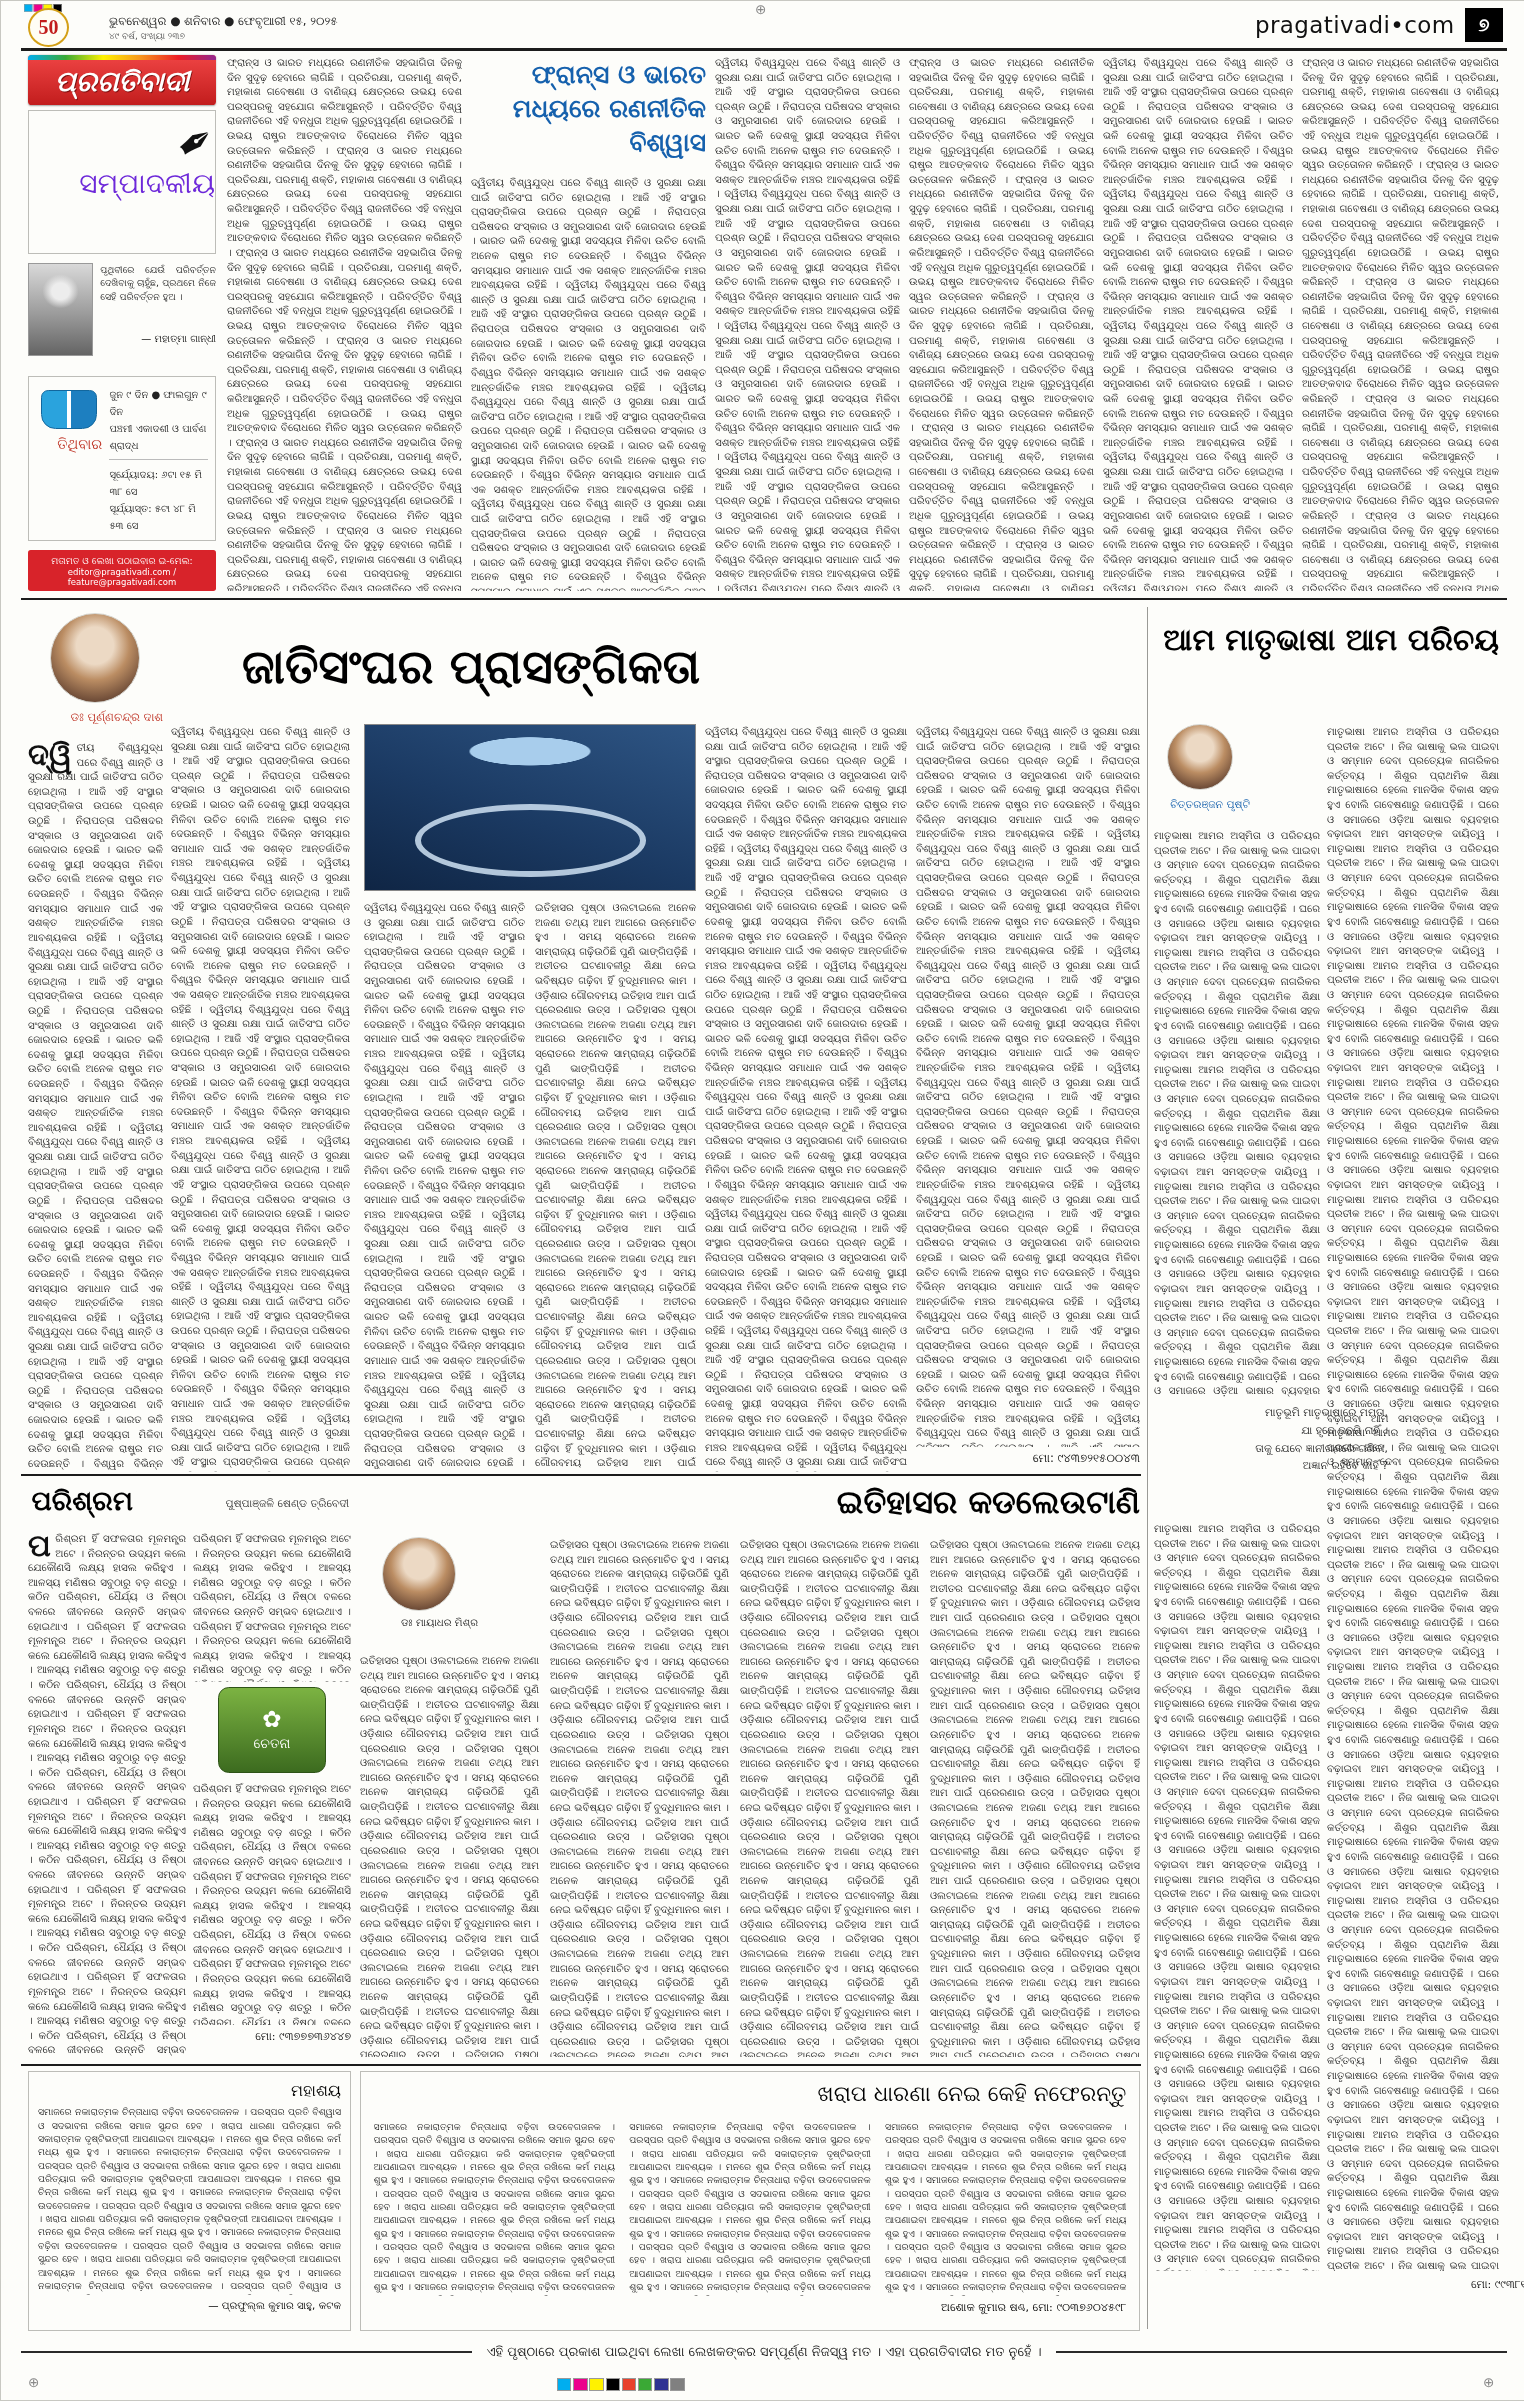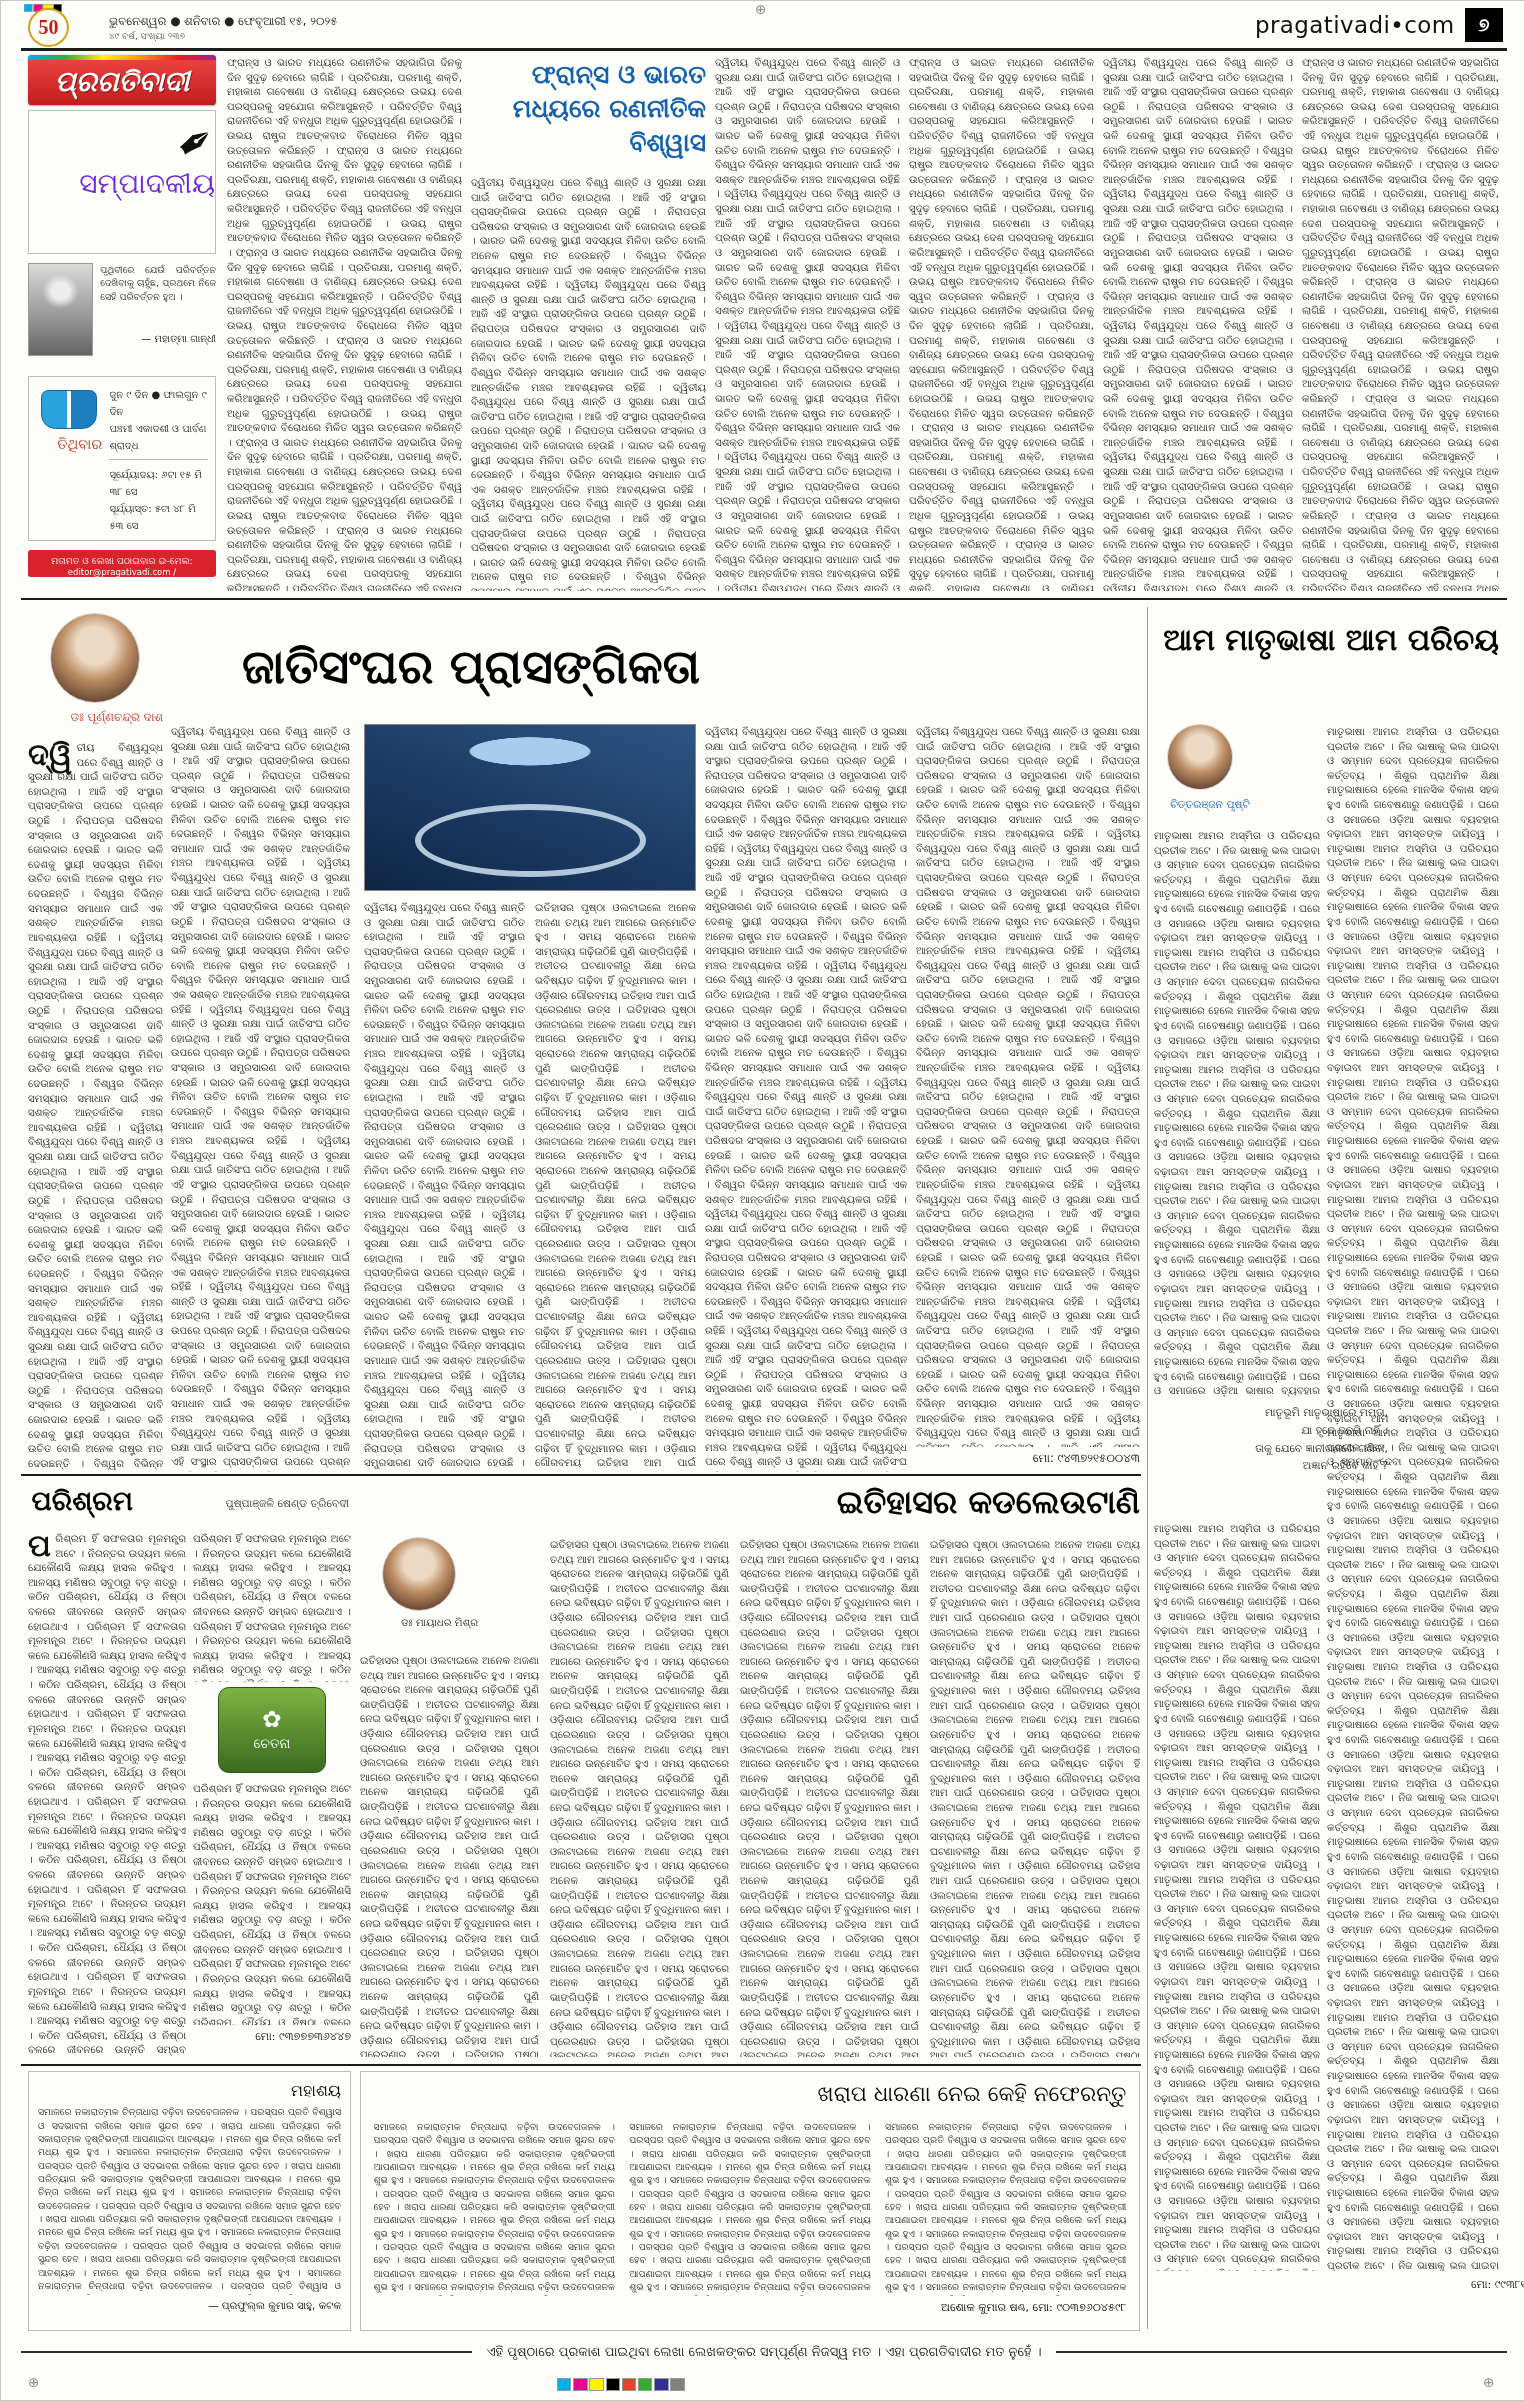--- a/index.html
+++ b/index.html
@@ -86,21 +86,21 @@
     </div>
     <div style="font-size:10px;color:#222;line-height:1.7">
       <div class="bold">ଜୁନ ୯ ଦିନ ● ଫାଲଗୁନ ୯ ଦିନ</div>
       <div>ପଞ୍ଚମୀ ଏକାଦଶୀ ଓ ପାର୍ବଣ ଶ୍ରାଦ୍ଧ</div>
       <div style="height:0.9px;background:#bbb;margin:5.4px 0"></div>
       <div>ସୂର୍ଯ୍ୟୋଦୟ: ୬ଟା ୧୫ ମି ୩୮ ସେ</div>
       <div>ସୂର୍ଯ୍ୟାସ୍ତ: ୫ଟା ୪୮ ମି ୫୩ ସେ</div>
     </div>
   </div>
 
-  <div class="abs emailstrip" style="left:27px;top:549px;width:188px;height:27px;padding-top:5.4px">
+  <div class="abs emailstrip" style="left:27px;top:549px;width:188px;height:41px;padding-top:5.4px">
     <div class="bold" style="font-size:9.4px">ମତାମତ ଓ ଲେଖା ପଠାଇବାର ଇ-ମେଲ:</div>
     <div style="font-size:8.5px">editor@pragativadi.com / feature@pragativadi.com</div>
   </div>
 
   <div class="abs txt" style="left:226px;top:54px;width:235px;height:536px">ଫ୍ରାନ୍ସ ଓ ଭାରତ ମଧ୍ୟରେ ରଣନୀତିକ ସହଭାଗିତା ଦିନକୁ ଦିନ ସୁଦୃଢ଼ ହେବାରେ ଲାଗିଛି । ପ୍ରତିରକ୍ଷା, ପରମାଣୁ ଶକ୍ତି, ମହାକାଶ ଗବେଷଣା ଓ ବାଣିଜ୍ୟ କ୍ଷେତ୍ରରେ ଉଭୟ ଦେଶ ପରସ୍ପରକୁ ସହଯୋଗ କରିଆସୁଛନ୍ତି । ପରିବର୍ତ୍ତିତ ବିଶ୍ୱ ରାଜନୀତିରେ ଏହି ବନ୍ଧୁତା ଅଧିକ ଗୁରୁତ୍ୱପୂର୍ଣ୍ଣ ହୋଇଉଠିଛି । ଉଭୟ ରାଷ୍ଟ୍ର ଆତଙ୍କବାଦ ବିରୋଧରେ ମିଳିତ ସ୍ୱର ଉତ୍ତୋଳନ କରିଛନ୍ତି । ଫ୍ରାନ୍ସ ଓ ଭାରତ ମଧ୍ୟରେ ରଣନୀତିକ ସହଭାଗିତା ଦିନକୁ ଦିନ ସୁଦୃଢ଼ ହେବାରେ ଲାଗିଛି । ପ୍ରତିରକ୍ଷା, ପରମାଣୁ ଶକ୍ତି, ମହାକାଶ ଗବେଷଣା ଓ ବାଣିଜ୍ୟ କ୍ଷେତ୍ରରେ ଉଭୟ ଦେଶ ପରସ୍ପରକୁ ସହଯୋଗ କରିଆସୁଛନ୍ତି । ପରିବର୍ତ୍ତିତ ବିଶ୍ୱ ରାଜନୀତିରେ ଏହି ବନ୍ଧୁତା ଅଧିକ ଗୁରୁତ୍ୱପୂର୍ଣ୍ଣ ହୋଇଉଠିଛି । ଉଭୟ ରାଷ୍ଟ୍ର ଆତଙ୍କବାଦ ବିରୋଧରେ ମିଳିତ ସ୍ୱର ଉତ୍ତୋଳନ କରିଛନ୍ତି । ଫ୍ରାନ୍ସ ଓ ଭାରତ ମଧ୍ୟରେ ରଣନୀତିକ ସହଭାଗିତା ଦିନକୁ ଦିନ ସୁଦୃଢ଼ ହେବାରେ ଲାଗିଛି । ପ୍ରତିରକ୍ଷା, ପରମାଣୁ ଶକ୍ତି, ମହାକାଶ ଗବେଷଣା ଓ ବାଣିଜ୍ୟ କ୍ଷେତ୍ରରେ ଉଭୟ ଦେଶ ପରସ୍ପରକୁ ସହଯୋଗ କରିଆସୁଛନ୍ତି । ପରିବର୍ତ୍ତିତ ବିଶ୍ୱ ରାଜନୀତିରେ ଏହି ବନ୍ଧୁତା ଅଧିକ ଗୁରୁତ୍ୱପୂର୍ଣ୍ଣ ହୋଇଉଠିଛି । ଉଭୟ ରାଷ୍ଟ୍ର ଆତଙ୍କବାଦ ବିରୋଧରେ ମିଳିତ ସ୍ୱର ଉତ୍ତୋଳନ କରିଛନ୍ତି । ଫ୍ରାନ୍ସ ଓ ଭାରତ ମଧ୍ୟରେ ରଣନୀତିକ ସହଭାଗିତା ଦିନକୁ ଦିନ ସୁଦୃଢ଼ ହେବାରେ ଲାଗିଛି । ପ୍ରତିରକ୍ଷା, ପରମାଣୁ ଶକ୍ତି, ମହାକାଶ ଗବେଷଣା ଓ ବାଣିଜ୍ୟ କ୍ଷେତ୍ରରେ ଉଭୟ ଦେଶ ପରସ୍ପରକୁ ସହଯୋଗ କରିଆସୁଛନ୍ତି । ପରିବର୍ତ୍ତିତ ବିଶ୍ୱ ରାଜନୀତିରେ ଏହି ବନ୍ଧୁତା ଅଧିକ ଗୁରୁତ୍ୱପୂର୍ଣ୍ଣ ହୋଇଉଠିଛି । ଉଭୟ ରାଷ୍ଟ୍ର ଆତଙ୍କବାଦ ବିରୋଧରେ ମିଳିତ ସ୍ୱର ଉତ୍ତୋଳନ କରିଛନ୍ତି । ଫ୍ରାନ୍ସ ଓ ଭାରତ ମଧ୍ୟରେ ରଣନୀତିକ ସହଭାଗିତା ଦିନକୁ ଦିନ ସୁଦୃଢ଼ ହେବାରେ ଲାଗିଛି । ପ୍ରତିରକ୍ଷା, ପରମାଣୁ ଶକ୍ତି, ମହାକାଶ ଗବେଷଣା ଓ ବାଣିଜ୍ୟ କ୍ଷେତ୍ରରେ ଉଭୟ ଦେଶ ପରସ୍ପରକୁ ସହଯୋଗ କରିଆସୁଛନ୍ତି । ପରିବର୍ତ୍ତିତ ବିଶ୍ୱ ରାଜନୀତିରେ ଏହି ବନ୍ଧୁତା ଅଧିକ ଗୁରୁତ୍ୱପୂର୍ଣ୍ଣ ହୋଇଉଠିଛି । ଉଭୟ ରାଷ୍ଟ୍ର ଆତଙ୍କବାଦ ବିରୋଧରେ ମିଳିତ ସ୍ୱର ଉତ୍ତୋଳନ କରିଛନ୍ତି । ଫ୍ରାନ୍ସ ଓ ଭାରତ ମଧ୍ୟରେ ରଣନୀତିକ ସହଭାଗିତା ଦିନକୁ ଦିନ ସୁଦୃଢ଼ ହେବାରେ ଲାଗିଛି । ପ୍ରତିରକ୍ଷା, ପରମାଣୁ ଶକ୍ତି, ମହାକାଶ ଗବେଷଣା ଓ ବାଣିଜ୍ୟ କ୍ଷେତ୍ରରେ ଉଭୟ ଦେଶ ପରସ୍ପରକୁ ସହଯୋଗ କରିଆସୁଛନ୍ତି । ପରିବର୍ତ୍ତିତ ବିଶ୍ୱ ରାଜନୀତିରେ ଏହି ବନ୍ଧୁତା ଅଧିକ ଗୁରୁତ୍ୱପୂର୍ଣ୍ଣ ହୋଇଉଠିଛି । ଉଭୟ ରାଷ୍ଟ୍ର ଆତଙ୍କବାଦ ବିରୋଧରେ ମିଳିତ ସ୍ୱର ଉତ୍ତୋଳନ କରିଛନ୍ତି । ଫ୍ରାନ୍ସ ଓ ଭାରତ ମଧ୍ୟରେ ରଣନୀତିକ ସହଭାଗିତା ଦିନକୁ ଦିନ ସୁଦୃଢ଼ ହେବାରେ ଲାଗିଛି । ପ୍ରତିରକ୍ଷା, ପରମାଣୁ ଶକ୍ତି, ମହାକାଶ ଗବେଷଣା ଓ ବାଣିଜ୍ୟ କ୍ଷେତ୍ରରେ ଉଭୟ ଦେଶ ପରସ୍ପରକୁ ସହଯୋଗ କରିଆସୁଛନ୍ତି । ପରିବର୍ତ୍ତିତ ବିଶ୍ୱ ରାଜନୀତିରେ ଏହି ବନ୍ଧୁତା ଅଧିକ ଗୁରୁତ୍ୱପୂର୍ଣ୍ଣ ହୋଇଉଠିଛି । ଉଭୟ ରାଷ୍ଟ୍ର ଆତଙ୍କବାଦ ବିରୋଧରେ ମିଳିତ ସ୍ୱର ଉତ୍ତୋଳନ କରିଛନ୍ତି । ଫ୍ରାନ୍ସ ଓ ଭାରତ ମଧ୍ୟରେ ରଣନୀତିକ ସହଭାଗିତା ଦିନକୁ ଦିନ ସୁଦୃଢ଼ ହେବାରେ ଲାଗିଛି । ପ୍ରତିରକ୍ଷା, ପରମାଣୁ ଶକ୍ତି, ମହାକାଶ ଗବେଷଣା ଓ ବାଣିଜ୍ୟ କ୍ଷେତ୍ରରେ ଉଭୟ ଦେଶ ପରସ୍ପରକୁ ସହଯୋଗ କରିଆସୁଛନ୍ତି । ପରିବର୍ତ୍ତିତ ବିଶ୍ୱ ରାଜନୀତିରେ ଏହି ବନ୍ଧୁତା ଅଧିକ ଗୁରୁତ୍ୱପୂର୍ଣ୍ଣ ହୋଇଉଠିଛି । ଉଭୟ ରାଷ୍ଟ୍ର ଆତଙ୍କବାଦ ବିରୋଧରେ ମିଳିତ ସ୍ୱର ଉତ୍ତୋଳନ କରିଛନ୍ତି ।</div>
   <div class="abs headline center" style="left:470px;top:57px;width:235px;height:109px;font-size:25px;line-height:1.35;color:#1661ad">ଫ୍ରାନ୍ସ ଓ ଭାରତ ମଧ୍ୟରେ ରଣନୀତିକ ବିଶ୍ୱାସ</div>
   <div class="abs txt" style="left:470px;top:174px;width:235px;height:416px">ଦ୍ୱିତୀୟ ବିଶ୍ୱଯୁଦ୍ଧ ପରେ ବିଶ୍ୱ ଶାନ୍ତି ଓ ସୁରକ୍ଷା ରକ୍ଷା ପାଇଁ ଜାତିସଂଘ ଗଠିତ ହୋଇଥିଲା । ଆଜି ଏହି ସଂସ୍ଥାର ପ୍ରାସଙ୍ଗିକତା ଉପରେ ପ୍ରଶ୍ନ ଉଠୁଛି । ନିରାପତ୍ତା ପରିଷଦର ସଂସ୍କାର ଓ ସମ୍ପ୍ରସାରଣ ଦାବି ଜୋରଦାର ହେଉଛି । ଭାରତ ଭଳି ଦେଶକୁ ସ୍ଥାୟୀ ସଦସ୍ୟତା ମିଳିବା ଉଚିତ ବୋଲି ଅନେକ ରାଷ୍ଟ୍ର ମତ ଦେଉଛନ୍ତି । ବିଶ୍ୱର ବିଭିନ୍ନ ସମସ୍ୟାର ସମାଧାନ ପାଇଁ ଏକ ସଶକ୍ତ ଆନ୍ତର୍ଜାତିକ ମଞ୍ଚର ଆବଶ୍ୟକତା ରହିଛି । ଦ୍ୱିତୀୟ ବିଶ୍ୱଯୁଦ୍ଧ ପରେ ବିଶ୍ୱ ଶାନ୍ତି ଓ ସୁରକ୍ଷା ରକ୍ଷା ପାଇଁ ଜାତିସଂଘ ଗଠିତ ହୋଇଥିଲା । ଆଜି ଏହି ସଂସ୍ଥାର ପ୍ରାସଙ୍ଗିକତା ଉପରେ ପ୍ରଶ୍ନ ଉଠୁଛି । ନିରାପତ୍ତା ପରିଷଦର ସଂସ୍କାର ଓ ସମ୍ପ୍ରସାରଣ ଦାବି ଜୋରଦାର ହେଉଛି । ଭାରତ ଭଳି ଦେଶକୁ ସ୍ଥାୟୀ ସଦସ୍ୟତା ମିଳିବା ଉଚିତ ବୋଲି ଅନେକ ରାଷ୍ଟ୍ର ମତ ଦେଉଛନ୍ତି । ବିଶ୍ୱର ବିଭିନ୍ନ ସମସ୍ୟାର ସମାଧାନ ପାଇଁ ଏକ ସଶକ୍ତ ଆନ୍ତର୍ଜାତିକ ମଞ୍ଚର ଆବଶ୍ୟକତା ରହିଛି । ଦ୍ୱିତୀୟ ବିଶ୍ୱଯୁଦ୍ଧ ପରେ ବିଶ୍ୱ ଶାନ୍ତି ଓ ସୁରକ୍ଷା ରକ୍ଷା ପାଇଁ ଜାତିସଂଘ ଗଠିତ ହୋଇଥିଲା । ଆଜି ଏହି ସଂସ୍ଥାର ପ୍ରାସଙ୍ଗିକତା ଉପରେ ପ୍ରଶ୍ନ ଉଠୁଛି । ନିରାପତ୍ତା ପରିଷଦର ସଂସ୍କାର ଓ ସମ୍ପ୍ରସାରଣ ଦାବି ଜୋରଦାର ହେଉଛି । ଭାରତ ଭଳି ଦେଶକୁ ସ୍ଥାୟୀ ସଦସ୍ୟତା ମିଳିବା ଉଚିତ ବୋଲି ଅନେକ ରାଷ୍ଟ୍ର ମତ ଦେଉଛନ୍ତି । ବିଶ୍ୱର ବିଭିନ୍ନ ସମସ୍ୟାର ସମାଧାନ ପାଇଁ ଏକ ସଶକ୍ତ ଆନ୍ତର୍ଜାତିକ ମଞ୍ଚର ଆବଶ୍ୟକତା ରହିଛି । ଦ୍ୱିତୀୟ ବିଶ୍ୱଯୁଦ୍ଧ ପରେ ବିଶ୍ୱ ଶାନ୍ତି ଓ ସୁରକ୍ଷା ରକ୍ଷା ପାଇଁ ଜାତିସଂଘ ଗଠିତ ହୋଇଥିଲା । ଆଜି ଏହି ସଂସ୍ଥାର ପ୍ରାସଙ୍ଗିକତା ଉପରେ ପ୍ରଶ୍ନ ଉଠୁଛି । ନିରାପତ୍ତା ପରିଷଦର ସଂସ୍କାର ଓ ସମ୍ପ୍ରସାରଣ ଦାବି ଜୋରଦାର ହେଉଛି । ଭାରତ ଭଳି ଦେଶକୁ ସ୍ଥାୟୀ ସଦସ୍ୟତା ମିଳିବା ଉଚିତ ବୋଲି ଅନେକ ରାଷ୍ଟ୍ର ମତ ଦେଉଛନ୍ତି । ବିଶ୍ୱର ବିଭିନ୍ନ ସମସ୍ୟାର ସମାଧାନ ପାଇଁ ଏକ ସଶକ୍ତ ଆନ୍ତର୍ଜାତିକ ମଞ୍ଚର ଆବଶ୍ୟକତା ରହିଛି । ଦ୍ୱିତୀୟ ବିଶ୍ୱଯୁଦ୍ଧ ପରେ ବିଶ୍ୱ ଶାନ୍ତି ଓ ସୁରକ୍ଷା ରକ୍ଷା ପାଇଁ ଜାତିସଂଘ ଗଠିତ ହୋଇଥିଲା । ଆଜି ଏହି ସଂସ୍ଥାର ପ୍ରାସଙ୍ଗିକତା ଉପରେ ପ୍ରଶ୍ନ ଉଠୁଛି । ନିରାପତ୍ତା ପରିଷଦର ସଂସ୍କାର ଓ ସମ୍ପ୍ରସାରଣ ଦାବି ଜୋରଦାର ହେଉଛି । ଭାରତ ଭଳି ଦେଶକୁ ସ୍ଥାୟୀ ସଦସ୍ୟତା ମିଳିବା ଉଚିତ ବୋଲି ଅନେକ ରାଷ୍ଟ୍ର ମତ ଦେଉଛନ୍ତି । ବିଶ୍ୱର ବିଭିନ୍ନ ସମସ୍ୟାର ସମାଧାନ ପାଇଁ ଏକ ସଶକ୍ତ ଆନ୍ତର୍ଜାତିକ ମଞ୍ଚର ଆବଶ୍ୟକତା ରହିଛି । ଦ୍ୱିତୀୟ ବିଶ୍ୱଯୁଦ୍ଧ ପରେ ବିଶ୍ୱ ଶାନ୍ତି ଓ ସୁରକ୍ଷା ରକ୍ଷା ପାଇଁ ଜାତିସଂଘ ଗଠିତ ହୋଇଥିଲା । ଆଜି ଏହି ସଂସ୍ଥାର ପ୍ରାସଙ୍ଗିକତା ଉପରେ ପ୍ରଶ୍ନ ଉଠୁଛି । ନିରାପତ୍ତା ପରିଷଦର ସଂସ୍କାର ଓ ସମ୍ପ୍ରସାରଣ ଦାବି ଜୋରଦାର ହେଉଛି । ଭାରତ ଭଳି ଦେଶକୁ ସ୍ଥାୟୀ ସଦସ୍ୟତା ମିଳିବା ଉଚିତ ବୋଲି ଅନେକ ରାଷ୍ଟ୍ର ମତ ଦେଉଛନ୍ତି । ବିଶ୍ୱର ବିଭିନ୍ନ ସମସ୍ୟାର ସମାଧାନ ପାଇଁ ଏକ ସଶକ୍ତ ଆନ୍ତର୍ଜାତିକ ମଞ୍ଚର ଆବଶ୍ୟକତା ରହିଛି । ଦ୍ୱିତୀୟ ବିଶ୍ୱଯୁଦ୍ଧ ପରେ ବିଶ୍ୱ ଶାନ୍ତି ଓ ସୁରକ୍ଷା ରକ୍ଷା ପାଇଁ ଜାତିସଂଘ ଗଠିତ ହୋଇଥିଲା । ଆଜି ଏହି ସଂସ୍ଥାର ପ୍ରାସଙ୍ଗିକତା ଉପରେ ପ୍ରଶ୍ନ ଉଠୁଛି । ନିରାପତ୍ତା ପରିଷଦର ସଂସ୍କାର ଓ ସମ୍ପ୍ରସାରଣ ଦାବି ଜୋରଦାର ହେଉଛି । ଭାରତ ଭଳି ଦେଶକୁ ସ୍ଥାୟୀ ସଦସ୍ୟତା ମିଳିବା ଉଚିତ ବୋଲି ଅନେକ ରାଷ୍ଟ୍ର ମତ ଦେଉଛନ୍ତି । ବିଶ୍ୱର ବିଭିନ୍ନ ସମସ୍ୟାର ସମାଧାନ ପାଇଁ ଏକ ସଶକ୍ତ ଆନ୍ତର୍ଜାତିକ ମଞ୍ଚର ଆବଶ୍ୟକତା ରହିଛି ।</div>
   <div class="abs txt" style="left:714px;top:54px;width:185px;height:536px">ଦ୍ୱିତୀୟ ବିଶ୍ୱଯୁଦ୍ଧ ପରେ ବିଶ୍ୱ ଶାନ୍ତି ଓ ସୁରକ୍ଷା ରକ୍ଷା ପାଇଁ ଜାତିସଂଘ ଗଠିତ ହୋଇଥିଲା । ଆଜି ଏହି ସଂସ୍ଥାର ପ୍ରାସଙ୍ଗିକତା ଉପରେ ପ୍ରଶ୍ନ ଉଠୁଛି । ନିରାପତ୍ତା ପରିଷଦର ସଂସ୍କାର ଓ ସମ୍ପ୍ରସାରଣ ଦାବି ଜୋରଦାର ହେଉଛି । ଭାରତ ଭଳି ଦେଶକୁ ସ୍ଥାୟୀ ସଦସ୍ୟତା ମିଳିବା ଉଚିତ ବୋଲି ଅନେକ ରାଷ୍ଟ୍ର ମତ ଦେଉଛନ୍ତି । ବିଶ୍ୱର ବିଭିନ୍ନ ସମସ୍ୟାର ସମାଧାନ ପାଇଁ ଏକ ସଶକ୍ତ ଆନ୍ତର୍ଜାତିକ ମଞ୍ଚର ଆବଶ୍ୟକତା ରହିଛି । ଦ୍ୱିତୀୟ ବିଶ୍ୱଯୁଦ୍ଧ ପରେ ବିଶ୍ୱ ଶାନ୍ତି ଓ ସୁରକ୍ଷା ରକ୍ଷା ପାଇଁ ଜାତିସଂଘ ଗଠିତ ହୋଇଥିଲା । ଆଜି ଏହି ସଂସ୍ଥାର ପ୍ରାସଙ୍ଗିକତା ଉପରେ ପ୍ରଶ୍ନ ଉଠୁଛି । ନିରାପତ୍ତା ପରିଷଦର ସଂସ୍କାର ଓ ସମ୍ପ୍ରସାରଣ ଦାବି ଜୋରଦାର ହେଉଛି । ଭାରତ ଭଳି ଦେଶକୁ ସ୍ଥାୟୀ ସଦସ୍ୟତା ମିଳିବା ଉଚିତ ବୋଲି ଅନେକ ରାଷ୍ଟ୍ର ମତ ଦେଉଛନ୍ତି । ବିଶ୍ୱର ବିଭିନ୍ନ ସମସ୍ୟାର ସମାଧାନ ପାଇଁ ଏକ ସଶକ୍ତ ଆନ୍ତର୍ଜାତିକ ମଞ୍ଚର ଆବଶ୍ୟକତା ରହିଛି । ଦ୍ୱିତୀୟ ବିଶ୍ୱଯୁଦ୍ଧ ପରେ ବିଶ୍ୱ ଶାନ୍ତି ଓ ସୁରକ୍ଷା ରକ୍ଷା ପାଇଁ ଜାତିସଂଘ ଗଠିତ ହୋଇଥିଲା । ଆଜି ଏହି ସଂସ୍ଥାର ପ୍ରାସଙ୍ଗିକତା ଉପରେ ପ୍ରଶ୍ନ ଉଠୁଛି । ନିରାପତ୍ତା ପରିଷଦର ସଂସ୍କାର ଓ ସମ୍ପ୍ରସାରଣ ଦାବି ଜୋରଦାର ହେଉଛି । ଭାରତ ଭଳି ଦେଶକୁ ସ୍ଥାୟୀ ସଦସ୍ୟତା ମିଳିବା ଉଚିତ ବୋଲି ଅନେକ ରାଷ୍ଟ୍ର ମତ ଦେଉଛନ୍ତି । ବିଶ୍ୱର ବିଭିନ୍ନ ସମସ୍ୟାର ସମାଧାନ ପାଇଁ ଏକ ସଶକ୍ତ ଆନ୍ତର୍ଜାତିକ ମଞ୍ଚର ଆବଶ୍ୟକତା ରହିଛି । ଦ୍ୱିତୀୟ ବିଶ୍ୱଯୁଦ୍ଧ ପରେ ବିଶ୍ୱ ଶାନ୍ତି ଓ ସୁରକ୍ଷା ରକ୍ଷା ପାଇଁ ଜାତିସଂଘ ଗଠିତ ହୋଇଥିଲା । ଆଜି ଏହି ସଂସ୍ଥାର ପ୍ରାସଙ୍ଗିକତା ଉପରେ ପ୍ରଶ୍ନ ଉଠୁଛି । ନିରାପତ୍ତା ପରିଷଦର ସଂସ୍କାର ଓ ସମ୍ପ୍ରସାରଣ ଦାବି ଜୋରଦାର ହେଉଛି । ଭାରତ ଭଳି ଦେଶକୁ ସ୍ଥାୟୀ ସଦସ୍ୟତା ମିଳିବା ଉଚିତ ବୋଲି ଅନେକ ରାଷ୍ଟ୍ର ମତ ଦେଉଛନ୍ତି । ବିଶ୍ୱର ବିଭିନ୍ନ ସମସ୍ୟାର ସମାଧାନ ପାଇଁ ଏକ ସଶକ୍ତ ଆନ୍ତର୍ଜାତିକ ମଞ୍ଚର ଆବଶ୍ୟକତା ରହିଛି । ଦ୍ୱିତୀୟ ବିଶ୍ୱଯୁଦ୍ଧ ପରେ ବିଶ୍ୱ ଶାନ୍ତି ଓ ସୁରକ୍ଷା ରକ୍ଷା ପାଇଁ ଜାତିସଂଘ ଗଠିତ ହୋଇଥିଲା । ଆଜି ଏହି ସଂସ୍ଥାର ପ୍ରାସଙ୍ଗିକତା ଉପରେ ପ୍ରଶ୍ନ ଉଠୁଛି । ନିରାପତ୍ତା ପରିଷଦର ସଂସ୍କାର ଓ ସମ୍ପ୍ରସାରଣ ଦାବି ଜୋରଦାର ହେଉଛି । ଭାରତ ଭଳି ଦେଶକୁ ସ୍ଥାୟୀ ସଦସ୍ୟତା ମିଳିବା ଉଚିତ ବୋଲି ଅନେକ ରାଷ୍ଟ୍ର ମତ ଦେଉଛନ୍ତି । ବିଶ୍ୱର ବିଭିନ୍ନ ସମସ୍ୟାର ସମାଧାନ ପାଇଁ ଏକ ସଶକ୍ତ ଆନ୍ତର୍ଜାତିକ ମଞ୍ଚର ଆବଶ୍ୟକତା ରହିଛି । ଦ୍ୱିତୀୟ ବିଶ୍ୱଯୁଦ୍ଧ ପରେ ବିଶ୍ୱ ଶାନ୍ତି ଓ ସୁରକ୍ଷା ରକ୍ଷା ପାଇଁ ଜାତିସଂଘ ଗଠିତ ହୋଇଥିଲା । ଆଜି ଏହି ସଂସ୍ଥାର ପ୍ରାସଙ୍ଗିକତା ଉପରେ ପ୍ରଶ୍ନ ଉଠୁଛି । ନିରାପତ୍ତା ପରିଷଦର ସଂସ୍କାର ଓ ସମ୍ପ୍ରସାରଣ ଦାବି ଜୋରଦାର ହେଉଛି । ଭାରତ ଭଳି ଦେଶକୁ ସ୍ଥାୟୀ ସଦସ୍ୟତା ମିଳିବା ଉଚିତ ବୋଲି ଅନେକ ରାଷ୍ଟ୍ର ମତ ଦେଉଛନ୍ତି । ବିଶ୍ୱର ବିଭିନ୍ନ ସମସ୍ୟାର ସମାଧାନ ପାଇଁ ଏକ ସଶକ୍ତ ଆନ୍ତର୍ଜାତିକ ମଞ୍ଚର ଆବଶ୍ୟକତା ରହିଛି । ଦ୍ୱିତୀୟ ବିଶ୍ୱଯୁଦ୍ଧ ପରେ ବିଶ୍ୱ ଶାନ୍ତି ଓ ସୁରକ୍ଷା ରକ୍ଷା ପାଇଁ ଜାତିସଂଘ ଗଠିତ ହୋଇଥିଲା । ଆଜି ଏହି ସଂସ୍ଥାର ପ୍ରାସଙ୍ଗିକତା ଉପରେ ପ୍ରଶ୍ନ ଉଠୁଛି । ନିରାପତ୍ତା ପରିଷଦର ସଂସ୍କାର ଓ ସମ୍ପ୍ରସାରଣ ଦାବି ଜୋରଦାର ହେଉଛି । ଭାରତ ଭଳି ଦେଶକୁ ସ୍ଥାୟୀ ସଦସ୍ୟତା ମିଳିବା ଉଚିତ ବୋଲି ଅନେକ ରାଷ୍ଟ୍ର ମତ ଦେଉଛନ୍ତି । ବିଶ୍ୱର ବିଭିନ୍ନ ସମସ୍ୟାର ସମାଧାନ ପାଇଁ ଏକ ସଶକ୍ତ ଆନ୍ତର୍ଜାତିକ ମଞ୍ଚର ଆବଶ୍ୟକତା ରହିଛି । ଦ୍ୱିତୀୟ ବିଶ୍ୱଯୁଦ୍ଧ ପରେ ବିଶ୍ୱ ଶାନ୍ତି ଓ ସୁରକ୍ଷା ରକ୍ଷା ପାଇଁ ଜାତିସଂଘ ଗଠିତ ହୋଇଥିଲା । ଆଜି ଏହି ସଂସ୍ଥାର ପ୍ରାସଙ୍ଗିକତା ଉପରେ ପ୍ରଶ୍ନ ଉଠୁଛି । ନିରାପତ୍ତା ପରିଷଦର ସଂସ୍କାର ଓ ସମ୍ପ୍ରସାରଣ ଦାବି ଜୋରଦାର ହେଉଛି । ଭାରତ ଭଳି ଦେଶକୁ ସ୍ଥାୟୀ ସଦସ୍ୟତା ମିଳିବା ଉଚିତ ବୋଲି ଅନେକ ରାଷ୍ଟ୍ର ମତ ଦେଉଛନ୍ତି । ବିଶ୍ୱର ବିଭିନ୍ନ ସମସ୍ୟାର ସମାଧାନ ପାଇଁ ଏକ ସଶକ୍ତ ଆନ୍ତର୍ଜାତିକ ମଞ୍ଚର ଆବଶ୍ୟକତା ରହିଛି ।</div>
   <div class="abs txt" style="left:908px;top:54px;width:185px;height:536px">ଫ୍ରାନ୍ସ ଓ ଭାରତ ମଧ୍ୟରେ ରଣନୀତିକ ସହଭାଗିତା ଦିନକୁ ଦିନ ସୁଦୃଢ଼ ହେବାରେ ଲାଗିଛି । ପ୍ରତିରକ୍ଷା, ପରମାଣୁ ଶକ୍ତି, ମହାକାଶ ଗବେଷଣା ଓ ବାଣିଜ୍ୟ କ୍ଷେତ୍ରରେ ଉଭୟ ଦେଶ ପରସ୍ପରକୁ ସହଯୋଗ କରିଆସୁଛନ୍ତି । ପରିବର୍ତ୍ତିତ ବିଶ୍ୱ ରାଜନୀତିରେ ଏହି ବନ୍ଧୁତା ଅଧିକ ଗୁରୁତ୍ୱପୂର୍ଣ୍ଣ ହୋଇଉଠିଛି । ଉଭୟ ରାଷ୍ଟ୍ର ଆତଙ୍କବାଦ ବିରୋଧରେ ମିଳିତ ସ୍ୱର ଉତ୍ତୋଳନ କରିଛନ୍ତି । ଫ୍ରାନ୍ସ ଓ ଭାରତ ମଧ୍ୟରେ ରଣନୀତିକ ସହଭାଗିତା ଦିନକୁ ଦିନ ସୁଦୃଢ଼ ହେବାରେ ଲାଗିଛି । ପ୍ରତିରକ୍ଷା, ପରମାଣୁ ଶକ୍ତି, ମହାକାଶ ଗବେଷଣା ଓ ବାଣିଜ୍ୟ କ୍ଷେତ୍ରରେ ଉଭୟ ଦେଶ ପରସ୍ପରକୁ ସହଯୋଗ କରିଆସୁଛନ୍ତି । ପରିବର୍ତ୍ତିତ ବିଶ୍ୱ ରାଜନୀତିରେ ଏହି ବନ୍ଧୁତା ଅଧିକ ଗୁରୁତ୍ୱପୂର୍ଣ୍ଣ ହୋଇଉଠିଛି । ଉଭୟ ରାଷ୍ଟ୍ର ଆତଙ୍କବାଦ ବିରୋଧରେ ମିଳିତ ସ୍ୱର ଉତ୍ତୋଳନ କରିଛନ୍ତି । ଫ୍ରାନ୍ସ ଓ ଭାରତ ମଧ୍ୟରେ ରଣନୀତିକ ସହଭାଗିତା ଦିନକୁ ଦିନ ସୁଦୃଢ଼ ହେବାରେ ଲାଗିଛି । ପ୍ରତିରକ୍ଷା, ପରମାଣୁ ଶକ୍ତି, ମହାକାଶ ଗବେଷଣା ଓ ବାଣିଜ୍ୟ କ୍ଷେତ୍ରରେ ଉଭୟ ଦେଶ ପରସ୍ପରକୁ ସହଯୋଗ କରିଆସୁଛନ୍ତି । ପରିବର୍ତ୍ତିତ ବିଶ୍ୱ ରାଜନୀତିରେ ଏହି ବନ୍ଧୁତା ଅଧିକ ଗୁରୁତ୍ୱପୂର୍ଣ୍ଣ ହୋଇଉଠିଛି । ଉଭୟ ରାଷ୍ଟ୍ର ଆତଙ୍କବାଦ ବିରୋଧରେ ମିଳିତ ସ୍ୱର ଉତ୍ତୋଳନ କରିଛନ୍ତି । ଫ୍ରାନ୍ସ ଓ ଭାରତ ମଧ୍ୟରେ ରଣନୀତିକ ସହଭାଗିତା ଦିନକୁ ଦିନ ସୁଦୃଢ଼ ହେବାରେ ଲାଗିଛି । ପ୍ରତିରକ୍ଷା, ପରମାଣୁ ଶକ୍ତି, ମହାକାଶ ଗବେଷଣା ଓ ବାଣିଜ୍ୟ କ୍ଷେତ୍ରରେ ଉଭୟ ଦେଶ ପରସ୍ପରକୁ ସହଯୋଗ କରିଆସୁଛନ୍ତି । ପରିବର୍ତ୍ତିତ ବିଶ୍ୱ ରାଜନୀତିରେ ଏହି ବନ୍ଧୁତା ଅଧିକ ଗୁରୁତ୍ୱପୂର୍ଣ୍ଣ ହୋଇଉଠିଛି । ଉଭୟ ରାଷ୍ଟ୍ର ଆତଙ୍କବାଦ ବିରୋଧରେ ମିଳିତ ସ୍ୱର ଉତ୍ତୋଳନ କରିଛନ୍ତି । ଫ୍ରାନ୍ସ ଓ ଭାରତ ମଧ୍ୟରେ ରଣନୀତିକ ସହଭାଗିତା ଦିନକୁ ଦିନ ସୁଦୃଢ଼ ହେବାରେ ଲାଗିଛି । ପ୍ରତିରକ୍ଷା, ପରମାଣୁ ଶକ୍ତି, ମହାକାଶ ଗବେଷଣା ଓ ବାଣିଜ୍ୟ କ୍ଷେତ୍ରରେ ଉଭୟ ଦେଶ ପରସ୍ପରକୁ ସହଯୋଗ କରିଆସୁଛନ୍ତି । ପରିବର୍ତ୍ତିତ ବିଶ୍ୱ ରାଜନୀତିରେ ଏହି ବନ୍ଧୁତା ଅଧିକ ଗୁରୁତ୍ୱପୂର୍ଣ୍ଣ ହୋଇଉଠିଛି । ଉଭୟ ରାଷ୍ଟ୍ର ଆତଙ୍କବାଦ ବିରୋଧରେ ମିଳିତ ସ୍ୱର ଉତ୍ତୋଳନ କରିଛନ୍ତି । ଫ୍ରାନ୍ସ ଓ ଭାରତ ମଧ୍ୟରେ ରଣନୀତିକ ସହଭାଗିତା ଦିନକୁ ଦିନ ସୁଦୃଢ଼ ହେବାରେ ଲାଗିଛି । ପ୍ରତିରକ୍ଷା, ପରମାଣୁ ଶକ୍ତି, ମହାକାଶ ଗବେଷଣା ଓ ବାଣିଜ୍ୟ କ୍ଷେତ୍ରରେ ଉଭୟ ଦେଶ ପରସ୍ପରକୁ ସହଯୋଗ କରିଆସୁଛନ୍ତି । ପରିବର୍ତ୍ତିତ ବିଶ୍ୱ ରାଜନୀତିରେ ଏହି ବନ୍ଧୁତା ଅଧିକ ଗୁରୁତ୍ୱପୂର୍ଣ୍ଣ ହୋଇଉଠିଛି । ଉଭୟ ରାଷ୍ଟ୍ର ଆତଙ୍କବାଦ ବିରୋଧରେ ମିଳିତ ସ୍ୱର ଉତ୍ତୋଳନ କରିଛନ୍ତି । ଫ୍ରାନ୍ସ ଓ ଭାରତ ମଧ୍ୟରେ ରଣନୀତିକ ସହଭାଗିତା ଦିନକୁ ଦିନ ସୁଦୃଢ଼ ହେବାରେ ଲାଗିଛି । ପ୍ରତିରକ୍ଷା, ପରମାଣୁ ଶକ୍ତି, ମହାକାଶ ଗବେଷଣା ଓ ବାଣିଜ୍ୟ କ୍ଷେତ୍ରରେ ଉଭୟ ଦେଶ ପରସ୍ପରକୁ ସହଯୋଗ କରିଆସୁଛନ୍ତି । ପରିବର୍ତ୍ତିତ ବିଶ୍ୱ ରାଜନୀତିରେ ଏହି ବନ୍ଧୁତା ଅଧିକ ଗୁରୁତ୍ୱପୂର୍ଣ୍ଣ ହୋଇଉଠିଛି । ଉଭୟ ରାଷ୍ଟ୍ର ଆତଙ୍କବାଦ ବିରୋଧରେ ମିଳିତ ସ୍ୱର ଉତ୍ତୋଳନ କରିଛନ୍ତି । ଫ୍ରାନ୍ସ ଓ ଭାରତ ମଧ୍ୟରେ ରଣନୀତିକ ସହଭାଗିତା ଦିନକୁ ଦିନ ସୁଦୃଢ଼ ହେବାରେ ଲାଗିଛି । ପ୍ରତିରକ୍ଷା, ପରମାଣୁ ଶକ୍ତି, ମହାକାଶ ଗବେଷଣା ଓ ବାଣିଜ୍ୟ କ୍ଷେତ୍ରରେ ଉଭୟ ଦେଶ ପରସ୍ପରକୁ ସହଯୋଗ କରିଆସୁଛନ୍ତି । ପରିବର୍ତ୍ତିତ ବିଶ୍ୱ ରାଜନୀତିରେ ଏହି ବନ୍ଧୁତା ଅଧିକ ଗୁରୁତ୍ୱପୂର୍ଣ୍ଣ ହୋଇଉଠିଛି । ଉଭୟ ରାଷ୍ଟ୍ର ଆତଙ୍କବାଦ ବିରୋଧରେ ମିଳିତ ସ୍ୱର ଉତ୍ତୋଳନ କରିଛନ୍ତି ।</div>
   <div class="abs txt" style="left:1102px;top:54px;width:190px;height:536px">ଦ୍ୱିତୀୟ ବିଶ୍ୱଯୁଦ୍ଧ ପରେ ବିଶ୍ୱ ଶାନ୍ତି ଓ ସୁରକ୍ଷା ରକ୍ଷା ପାଇଁ ଜାତିସଂଘ ଗଠିତ ହୋଇଥିଲା । ଆଜି ଏହି ସଂସ୍ଥାର ପ୍ରାସଙ୍ଗିକତା ଉପରେ ପ୍ରଶ୍ନ ଉଠୁଛି । ନିରାପତ୍ତା ପରିଷଦର ସଂସ୍କାର ଓ ସମ୍ପ୍ରସାରଣ ଦାବି ଜୋରଦାର ହେଉଛି । ଭାରତ ଭଳି ଦେଶକୁ ସ୍ଥାୟୀ ସଦସ୍ୟତା ମିଳିବା ଉଚିତ ବୋଲି ଅନେକ ରାଷ୍ଟ୍ର ମତ ଦେଉଛନ୍ତି । ବିଶ୍ୱର ବିଭିନ୍ନ ସମସ୍ୟାର ସମାଧାନ ପାଇଁ ଏକ ସଶକ୍ତ ଆନ୍ତର୍ଜାତିକ ମଞ୍ଚର ଆବଶ୍ୟକତା ରହିଛି । ଦ୍ୱିତୀୟ ବିଶ୍ୱଯୁଦ୍ଧ ପରେ ବିଶ୍ୱ ଶାନ୍ତି ଓ ସୁରକ୍ଷା ରକ୍ଷା ପାଇଁ ଜାତିସଂଘ ଗଠିତ ହୋଇଥିଲା । ଆଜି ଏହି ସଂସ୍ଥାର ପ୍ରାସଙ୍ଗିକତା ଉପରେ ପ୍ରଶ୍ନ ଉଠୁଛି । ନିରାପତ୍ତା ପରିଷଦର ସଂସ୍କାର ଓ ସମ୍ପ୍ରସାରଣ ଦାବି ଜୋରଦାର ହେଉଛି । ଭାରତ ଭଳି ଦେଶକୁ ସ୍ଥାୟୀ ସଦସ୍ୟତା ମିଳିବା ଉଚିତ ବୋଲି ଅନେକ ରାଷ୍ଟ୍ର ମତ ଦେଉଛନ୍ତି । ବିଶ୍ୱର ବିଭିନ୍ନ ସମସ୍ୟାର ସମାଧାନ ପାଇଁ ଏକ ସଶକ୍ତ ଆନ୍ତର୍ଜାତିକ ମଞ୍ଚର ଆବଶ୍ୟକତା ରହିଛି । ଦ୍ୱିତୀୟ ବିଶ୍ୱଯୁଦ୍ଧ ପରେ ବିଶ୍ୱ ଶାନ୍ତି ଓ ସୁରକ୍ଷା ରକ୍ଷା ପାଇଁ ଜାତିସଂଘ ଗଠିତ ହୋଇଥିଲା । ଆଜି ଏହି ସଂସ୍ଥାର ପ୍ରାସଙ୍ଗିକତା ଉପରେ ପ୍ରଶ୍ନ ଉଠୁଛି । ନିରାପତ୍ତା ପରିଷଦର ସଂସ୍କାର ଓ ସମ୍ପ୍ରସାରଣ ଦାବି ଜୋରଦାର ହେଉଛି । ଭାରତ ଭଳି ଦେଶକୁ ସ୍ଥାୟୀ ସଦସ୍ୟତା ମିଳିବା ଉଚିତ ବୋଲି ଅନେକ ରାଷ୍ଟ୍ର ମତ ଦେଉଛନ୍ତି । ବିଶ୍ୱର ବିଭିନ୍ନ ସମସ୍ୟାର ସମାଧାନ ପାଇଁ ଏକ ସଶକ୍ତ ଆନ୍ତର୍ଜାତିକ ମଞ୍ଚର ଆବଶ୍ୟକତା ରହିଛି । ଦ୍ୱିତୀୟ ବିଶ୍ୱଯୁଦ୍ଧ ପରେ ବିଶ୍ୱ ଶାନ୍ତି ଓ ସୁରକ୍ଷା ରକ୍ଷା ପାଇଁ ଜାତିସଂଘ ଗଠିତ ହୋଇଥିଲା । ଆଜି ଏହି ସଂସ୍ଥାର ପ୍ରାସଙ୍ଗିକତା ଉପରେ ପ୍ରଶ୍ନ ଉଠୁଛି । ନିରାପତ୍ତା ପରିଷଦର ସଂସ୍କାର ଓ ସମ୍ପ୍ରସାରଣ ଦାବି ଜୋରଦାର ହେଉଛି । ଭାରତ ଭଳି ଦେଶକୁ ସ୍ଥାୟୀ ସଦସ୍ୟତା ମିଳିବା ଉଚିତ ବୋଲି ଅନେକ ରାଷ୍ଟ୍ର ମତ ଦେଉଛନ୍ତି । ବିଶ୍ୱର ବିଭିନ୍ନ ସମସ୍ୟାର ସମାଧାନ ପାଇଁ ଏକ ସଶକ୍ତ ଆନ୍ତର୍ଜାତିକ ମଞ୍ଚର ଆବଶ୍ୟକତା ରହିଛି । ଦ୍ୱିତୀୟ ବିଶ୍ୱଯୁଦ୍ଧ ପରେ ବିଶ୍ୱ ଶାନ୍ତି ଓ ସୁରକ୍ଷା ରକ୍ଷା ପାଇଁ ଜାତିସଂଘ ଗଠିତ ହୋଇଥିଲା । ଆଜି ଏହି ସଂସ୍ଥାର ପ୍ରାସଙ୍ଗିକତା ଉପରେ ପ୍ରଶ୍ନ ଉଠୁଛି । ନିରାପତ୍ତା ପରିଷଦର ସଂସ୍କାର ଓ ସମ୍ପ୍ରସାରଣ ଦାବି ଜୋରଦାର ହେଉଛି । ଭାରତ ଭଳି ଦେଶକୁ ସ୍ଥାୟୀ ସଦସ୍ୟତା ମିଳିବା ଉଚିତ ବୋଲି ଅନେକ ରାଷ୍ଟ୍ର ମତ ଦେଉଛନ୍ତି । ବିଶ୍ୱର ବିଭିନ୍ନ ସମସ୍ୟାର ସମାଧାନ ପାଇଁ ଏକ ସଶକ୍ତ ଆନ୍ତର୍ଜାତିକ ମଞ୍ଚର ଆବଶ୍ୟକତା ରହିଛି । ଦ୍ୱିତୀୟ ବିଶ୍ୱଯୁଦ୍ଧ ପରେ ବିଶ୍ୱ ଶାନ୍ତି ଓ ସୁରକ୍ଷା ରକ୍ଷା ପାଇଁ ଜାତିସଂଘ ଗଠିତ ହୋଇଥିଲା । ଆଜି ଏହି ସଂସ୍ଥାର ପ୍ରାସଙ୍ଗିକତା ଉପରେ ପ୍ରଶ୍ନ ଉଠୁଛି । ନିରାପତ୍ତା ପରିଷଦର ସଂସ୍କାର ଓ ସମ୍ପ୍ରସାରଣ ଦାବି ଜୋରଦାର ହେଉଛି । ଭାରତ ଭଳି ଦେଶକୁ ସ୍ଥାୟୀ ସଦସ୍ୟତା ମିଳିବା ଉଚିତ ବୋଲି ଅନେକ ରାଷ୍ଟ୍ର ମତ ଦେଉଛନ୍ତି । ବିଶ୍ୱର ବିଭିନ୍ନ ସମସ୍ୟାର ସମାଧାନ ପାଇଁ ଏକ ସଶକ୍ତ ଆନ୍ତର୍ଜାତିକ ମଞ୍ଚର ଆବଶ୍ୟକତା ରହିଛି । ଦ୍ୱିତୀୟ ବିଶ୍ୱଯୁଦ୍ଧ ପରେ ବିଶ୍ୱ ଶାନ୍ତି ଓ ସୁରକ୍ଷା ରକ୍ଷା ପାଇଁ ଜାତିସଂଘ ଗଠିତ ହୋଇଥିଲା । ଆଜି ଏହି ସଂସ୍ଥାର ପ୍ରାସଙ୍ଗିକତା ଉପରେ ପ୍ରଶ୍ନ ଉଠୁଛି । ନିରାପତ୍ତା ପରିଷଦର ସଂସ୍କାର ଓ ସମ୍ପ୍ରସାରଣ ଦାବି ଜୋରଦାର ହେଉଛି । ଭାରତ ଭଳି ଦେଶକୁ ସ୍ଥାୟୀ ସଦସ୍ୟତା ମିଳିବା ଉଚିତ ବୋଲି ଅନେକ ରାଷ୍ଟ୍ର ମତ ଦେଉଛନ୍ତି । ବିଶ୍ୱର ବିଭିନ୍ନ ସମସ୍ୟାର ସମାଧାନ ପାଇଁ ଏକ ସଶକ୍ତ ଆନ୍ତର୍ଜାତିକ ମଞ୍ଚର ଆବଶ୍ୟକତା ରହିଛି । ଦ୍ୱିତୀୟ ବିଶ୍ୱଯୁଦ୍ଧ ପରେ ବିଶ୍ୱ ଶାନ୍ତି ଓ ସୁରକ୍ଷା ରକ୍ଷା ପାଇଁ ଜାତିସଂଘ ଗଠିତ ହୋଇଥିଲା । ଆଜି ଏହି ସଂସ୍ଥାର ପ୍ରାସଙ୍ଗିକତା ଉପରେ ପ୍ରଶ୍ନ ଉଠୁଛି । ନିରାପତ୍ତା ପରିଷଦର ସଂସ୍କାର ଓ ସମ୍ପ୍ରସାରଣ ଦାବି ଜୋରଦାର ହେଉଛି । ଭାରତ ଭଳି ଦେଶକୁ ସ୍ଥାୟୀ ସଦସ୍ୟତା ମିଳିବା ଉଚିତ ବୋଲି ଅନେକ ରାଷ୍ଟ୍ର ମତ ଦେଉଛନ୍ତି । ବିଶ୍ୱର ବିଭିନ୍ନ ସମସ୍ୟାର ସମାଧାନ ପାଇଁ ଏକ ସଶକ୍ତ ଆନ୍ତର୍ଜାତିକ ମଞ୍ଚର ଆବଶ୍ୟକତା ରହିଛି ।</div>

